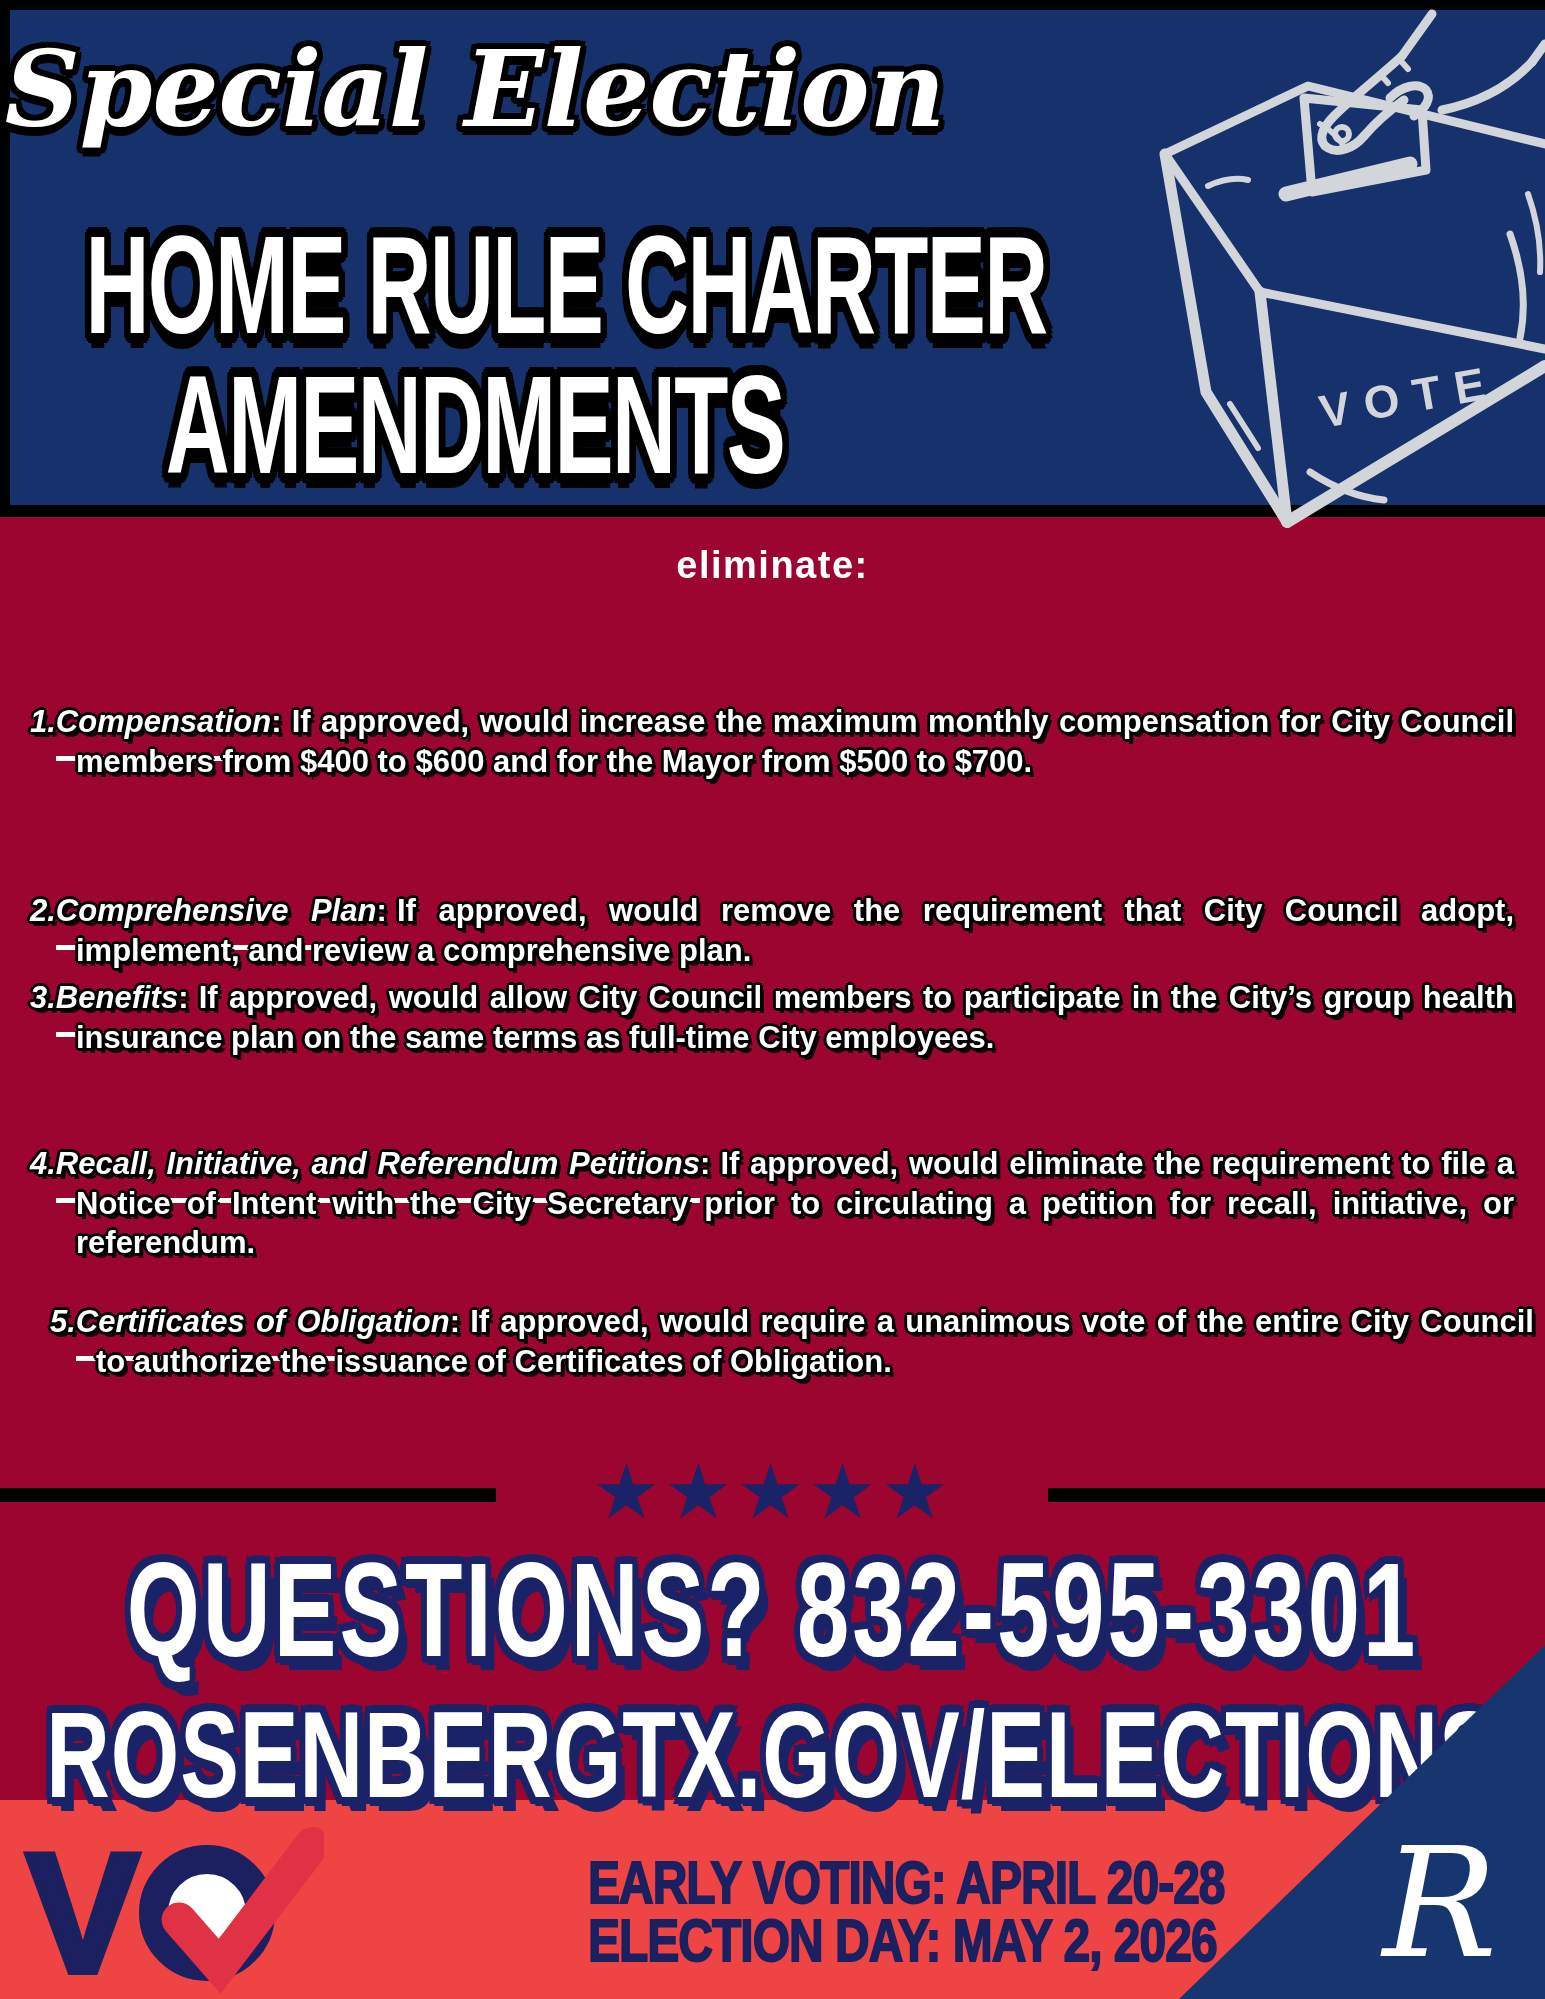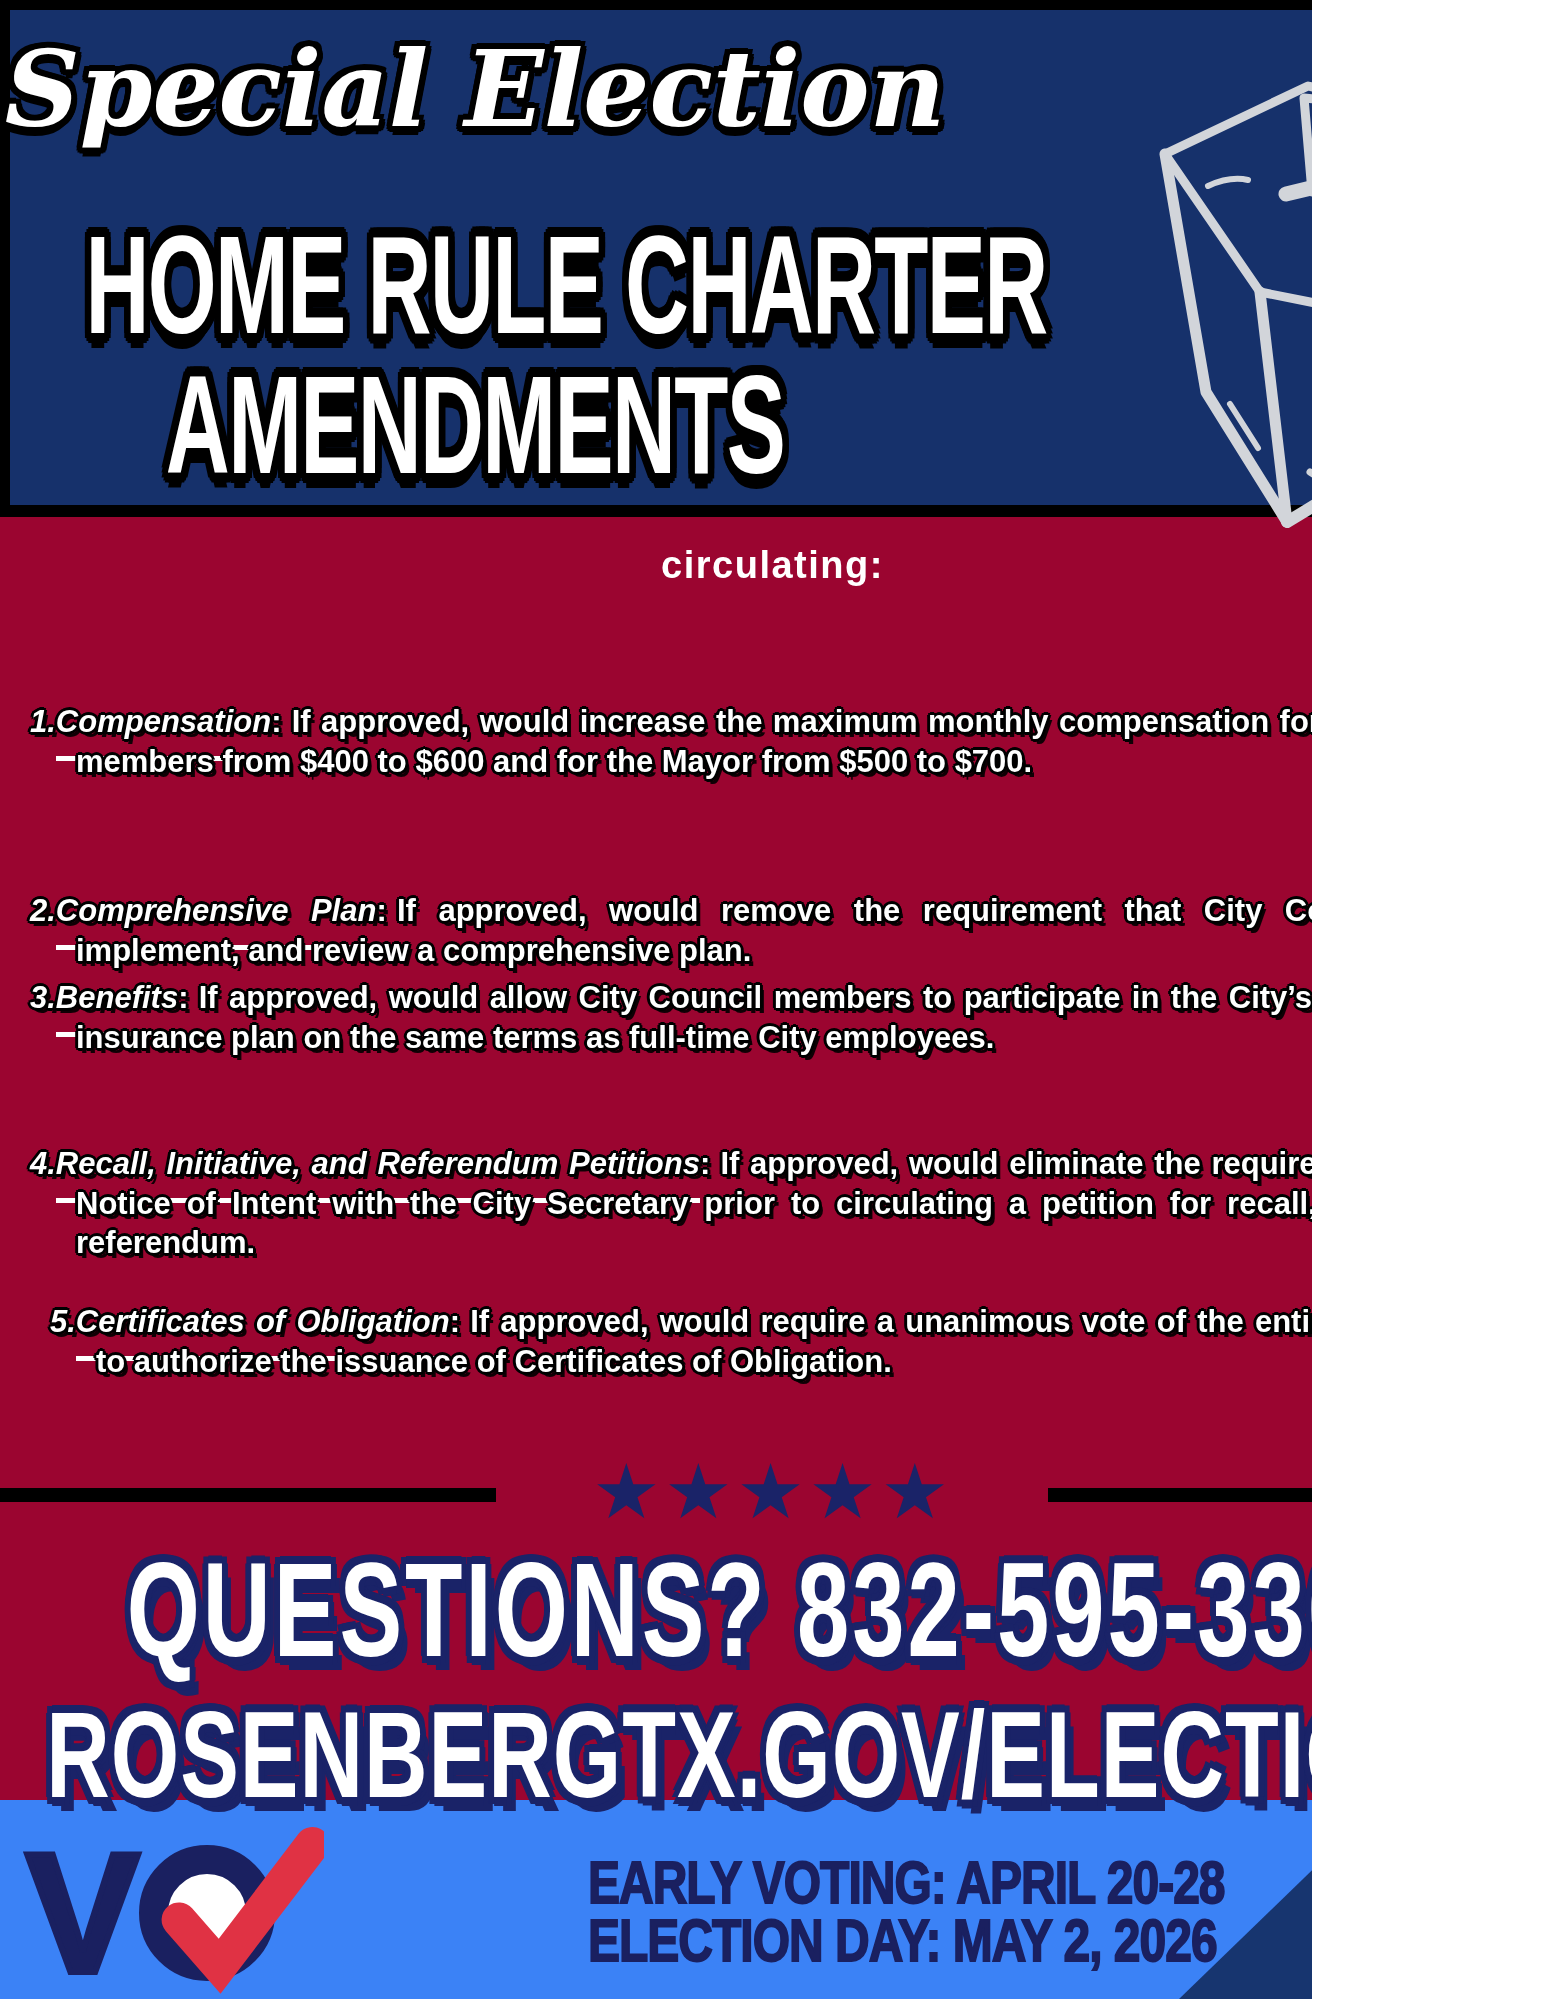--- a/index.html
+++ b/index.html
@@ -1,18 +1,18 @@
 <!DOCTYPE html>
 <html><head>
 <meta charset="utf-8">
 <style>
   html,body { margin:0; padding:0; background:#ffffff; }
   .poster {
-    position:relative; width:1312px; height:1999px; overflow:hidden;
-    background:#3b82f6; font-family:"Liberation Sans", sans-serif;
+    position:relative; width:1545px; height:1999px; overflow:hidden;
+    background:#ef4444; font-family:"Liberation Sans", sans-serif;
   }
 
   
   .hdr-bg {
     position:absolute; left:0; top:0; width:1545px; height:517px;
     background:#16316b; box-sizing:border-box;
     border-top:10px solid #000; border-left:10px solid #000; border-bottom:12px solid #000;
   }
   .script-title {
     position:absolute; left:0; top:28px; width:950px; text-align:center;
@@ -152,21 +152,21 @@
       <path d="M 230 468 q 36 24 74 28" stroke-width="7"></path>
       <path d="M 430 230 q 20 56 10 104" stroke-width="7"></path>
       <path d="M 448 190 q 14 40 12 78" stroke-width="6"></path>
     </g>
     <text x="238" y="410" transform="rotate(-10 320 390)" font-family="Liberation Sans, sans-serif" font-weight="bold" font-size="46" letter-spacing="14" fill="#d2d5da">VOTE</text>
   </svg>
 
   <div class="red-bg"></div>
 
   <div class="intro">
-    <div class="intro-line">circulating:</div>
+    <div class="intro-line">eliminate:</div>
   </div>
 
   <div class="amend a1"><span class="amend-num">1.</span><span class="amend-title">Compensation</span><span class="amend-colon">:</span><span class="amend-body">If approved, would increase the maximum monthly compensation for City Council members from $400 to $600 and for the Mayor from $500 to $700.</span></div>
 
   <div class="amend a2"><span class="amend-num">2.</span><span class="amend-title">Comprehensive Plan</span><span class="amend-colon">:</span><span class="amend-body">If approved, would remove the requirement that City Council adopt, implement, and review a comprehensive plan.</span></div>
 
   <div class="amend a3"><span class="amend-num">3.</span><span class="amend-title">Benefits</span><span class="amend-colon">:</span><span class="amend-body">If approved, would allow City Council members to participate in the City’s group health insurance plan on the same terms as full-time City employees.</span></div>
 
   <div class="amend a4"><span class="amend-num">4.</span><span class="amend-title">Recall, Initiative, and Referendum Petitions</span><span class="amend-colon">:</span><span class="amend-body">If approved, would eliminate the requirement to file a Notice of Intent with the City Secretary prior to circulating a petition for recall, initiative, or referendum.</span></div>
 

